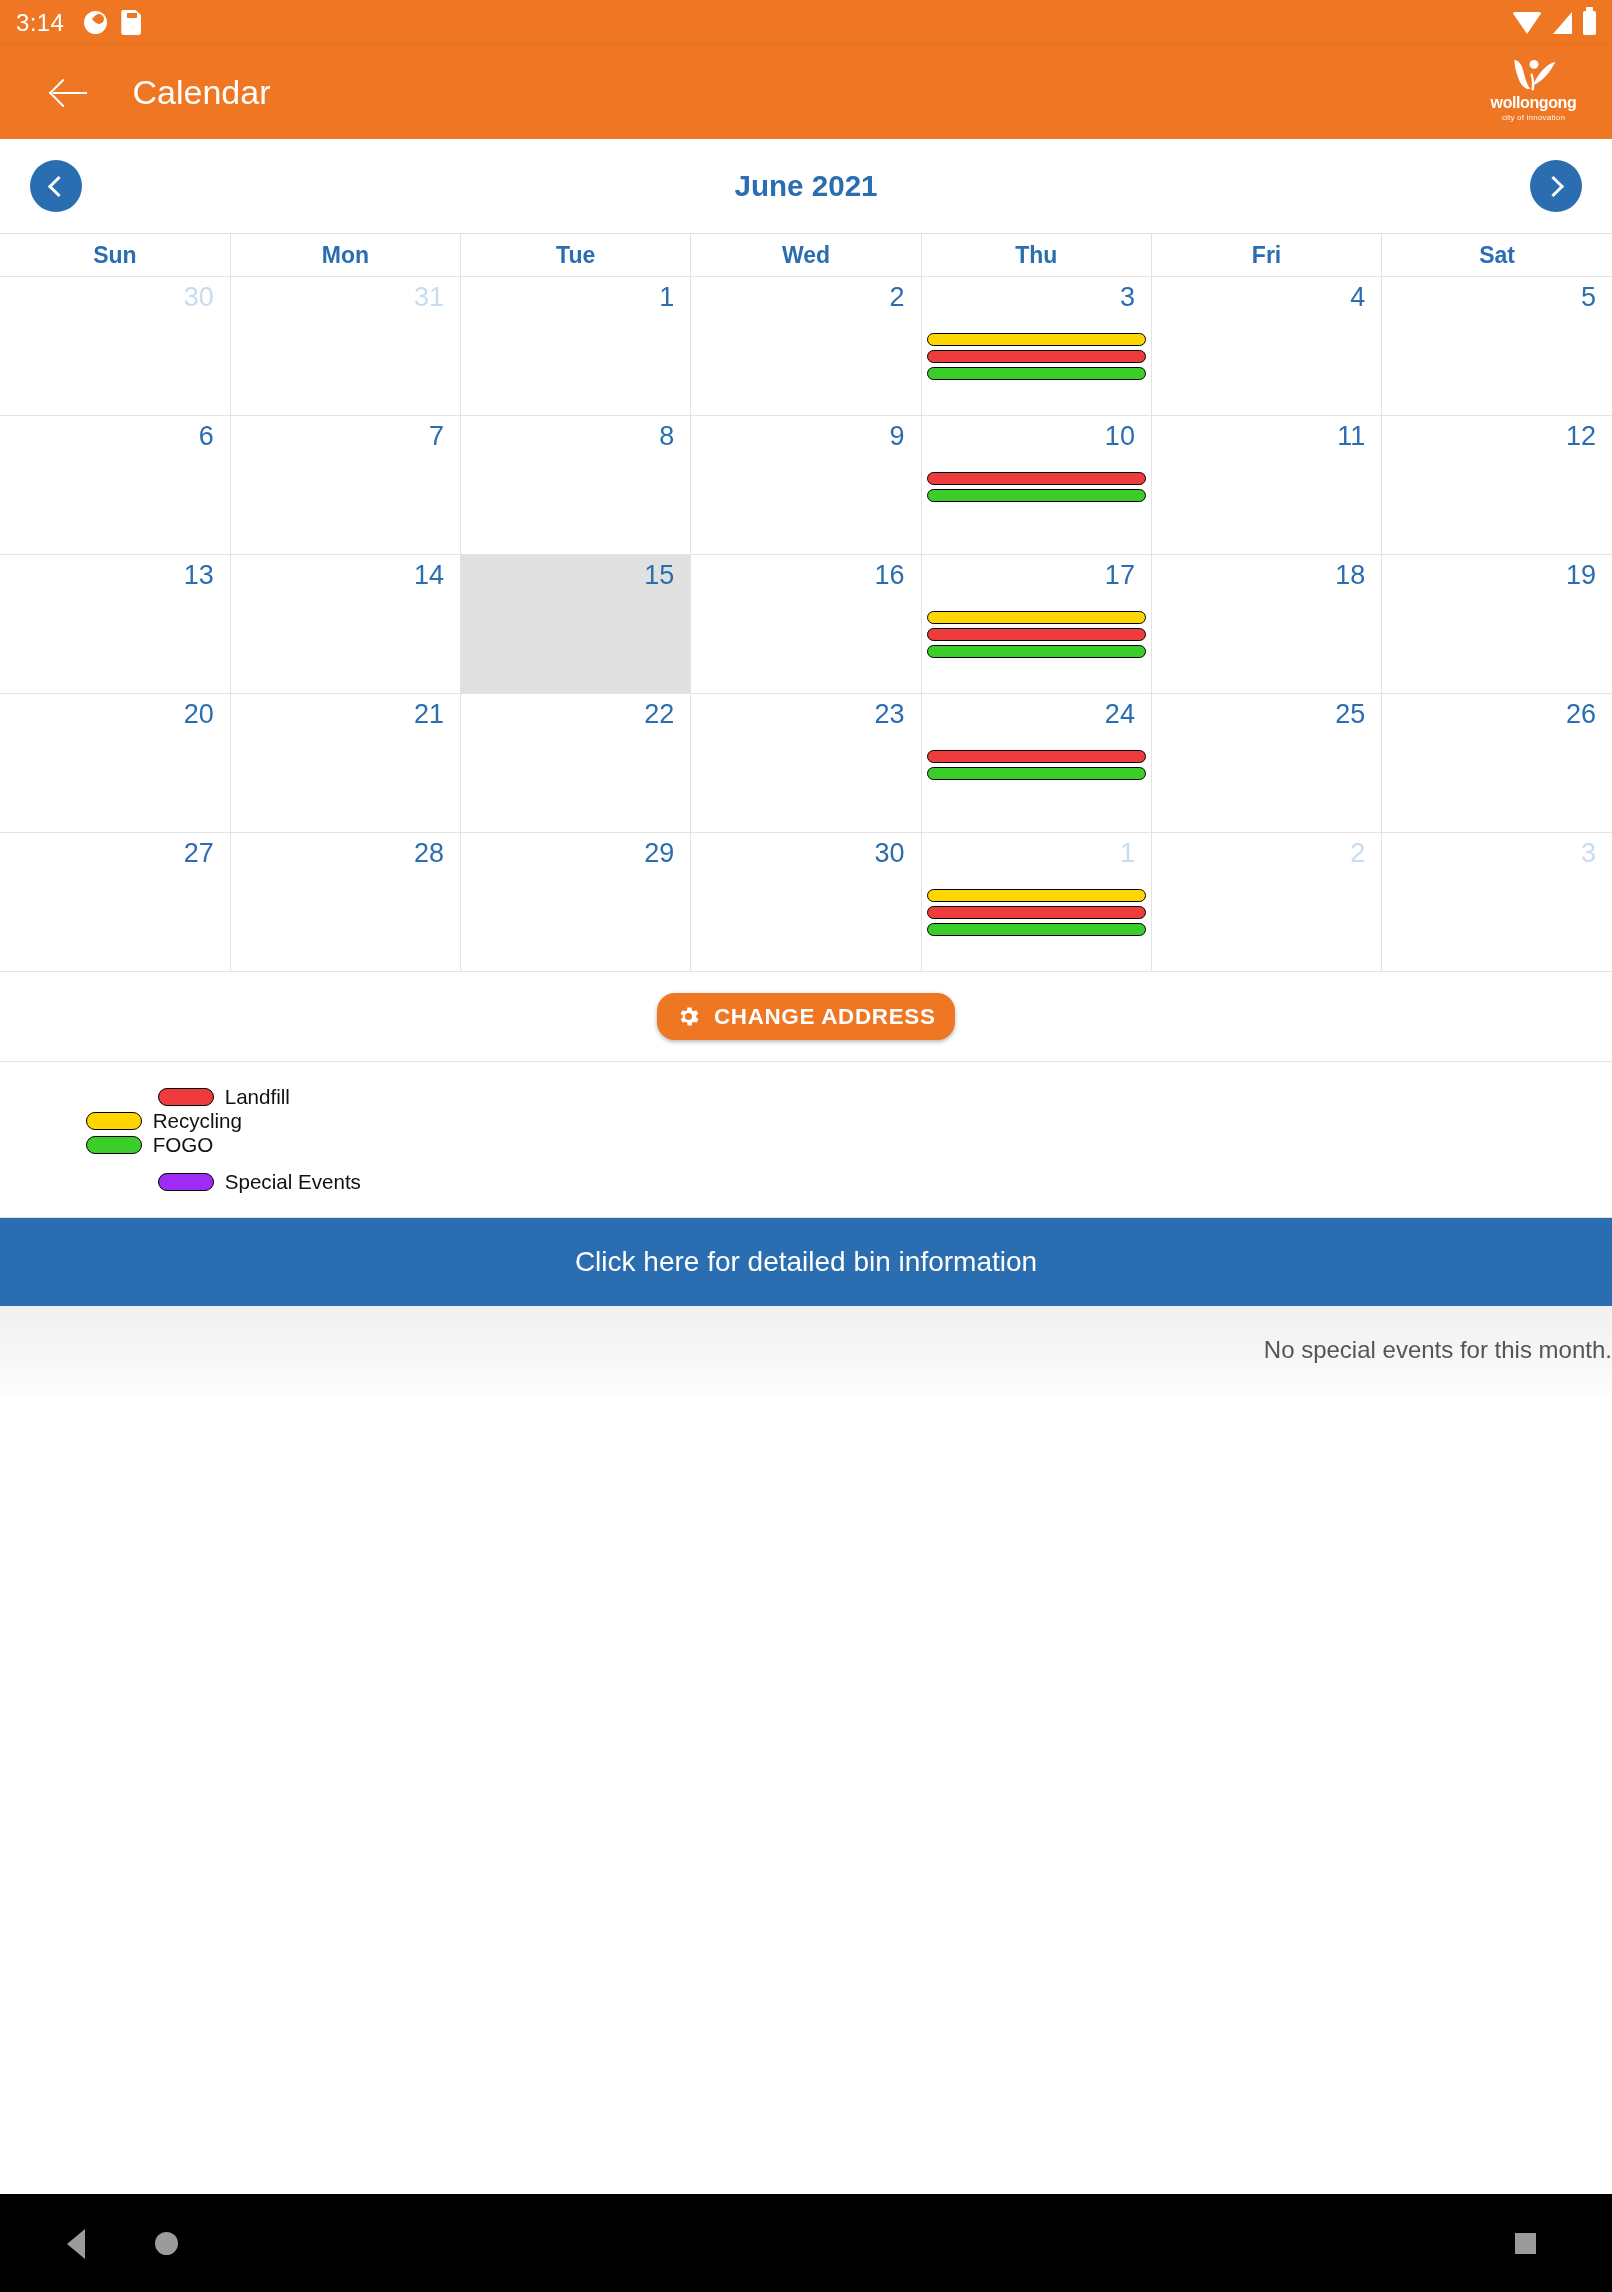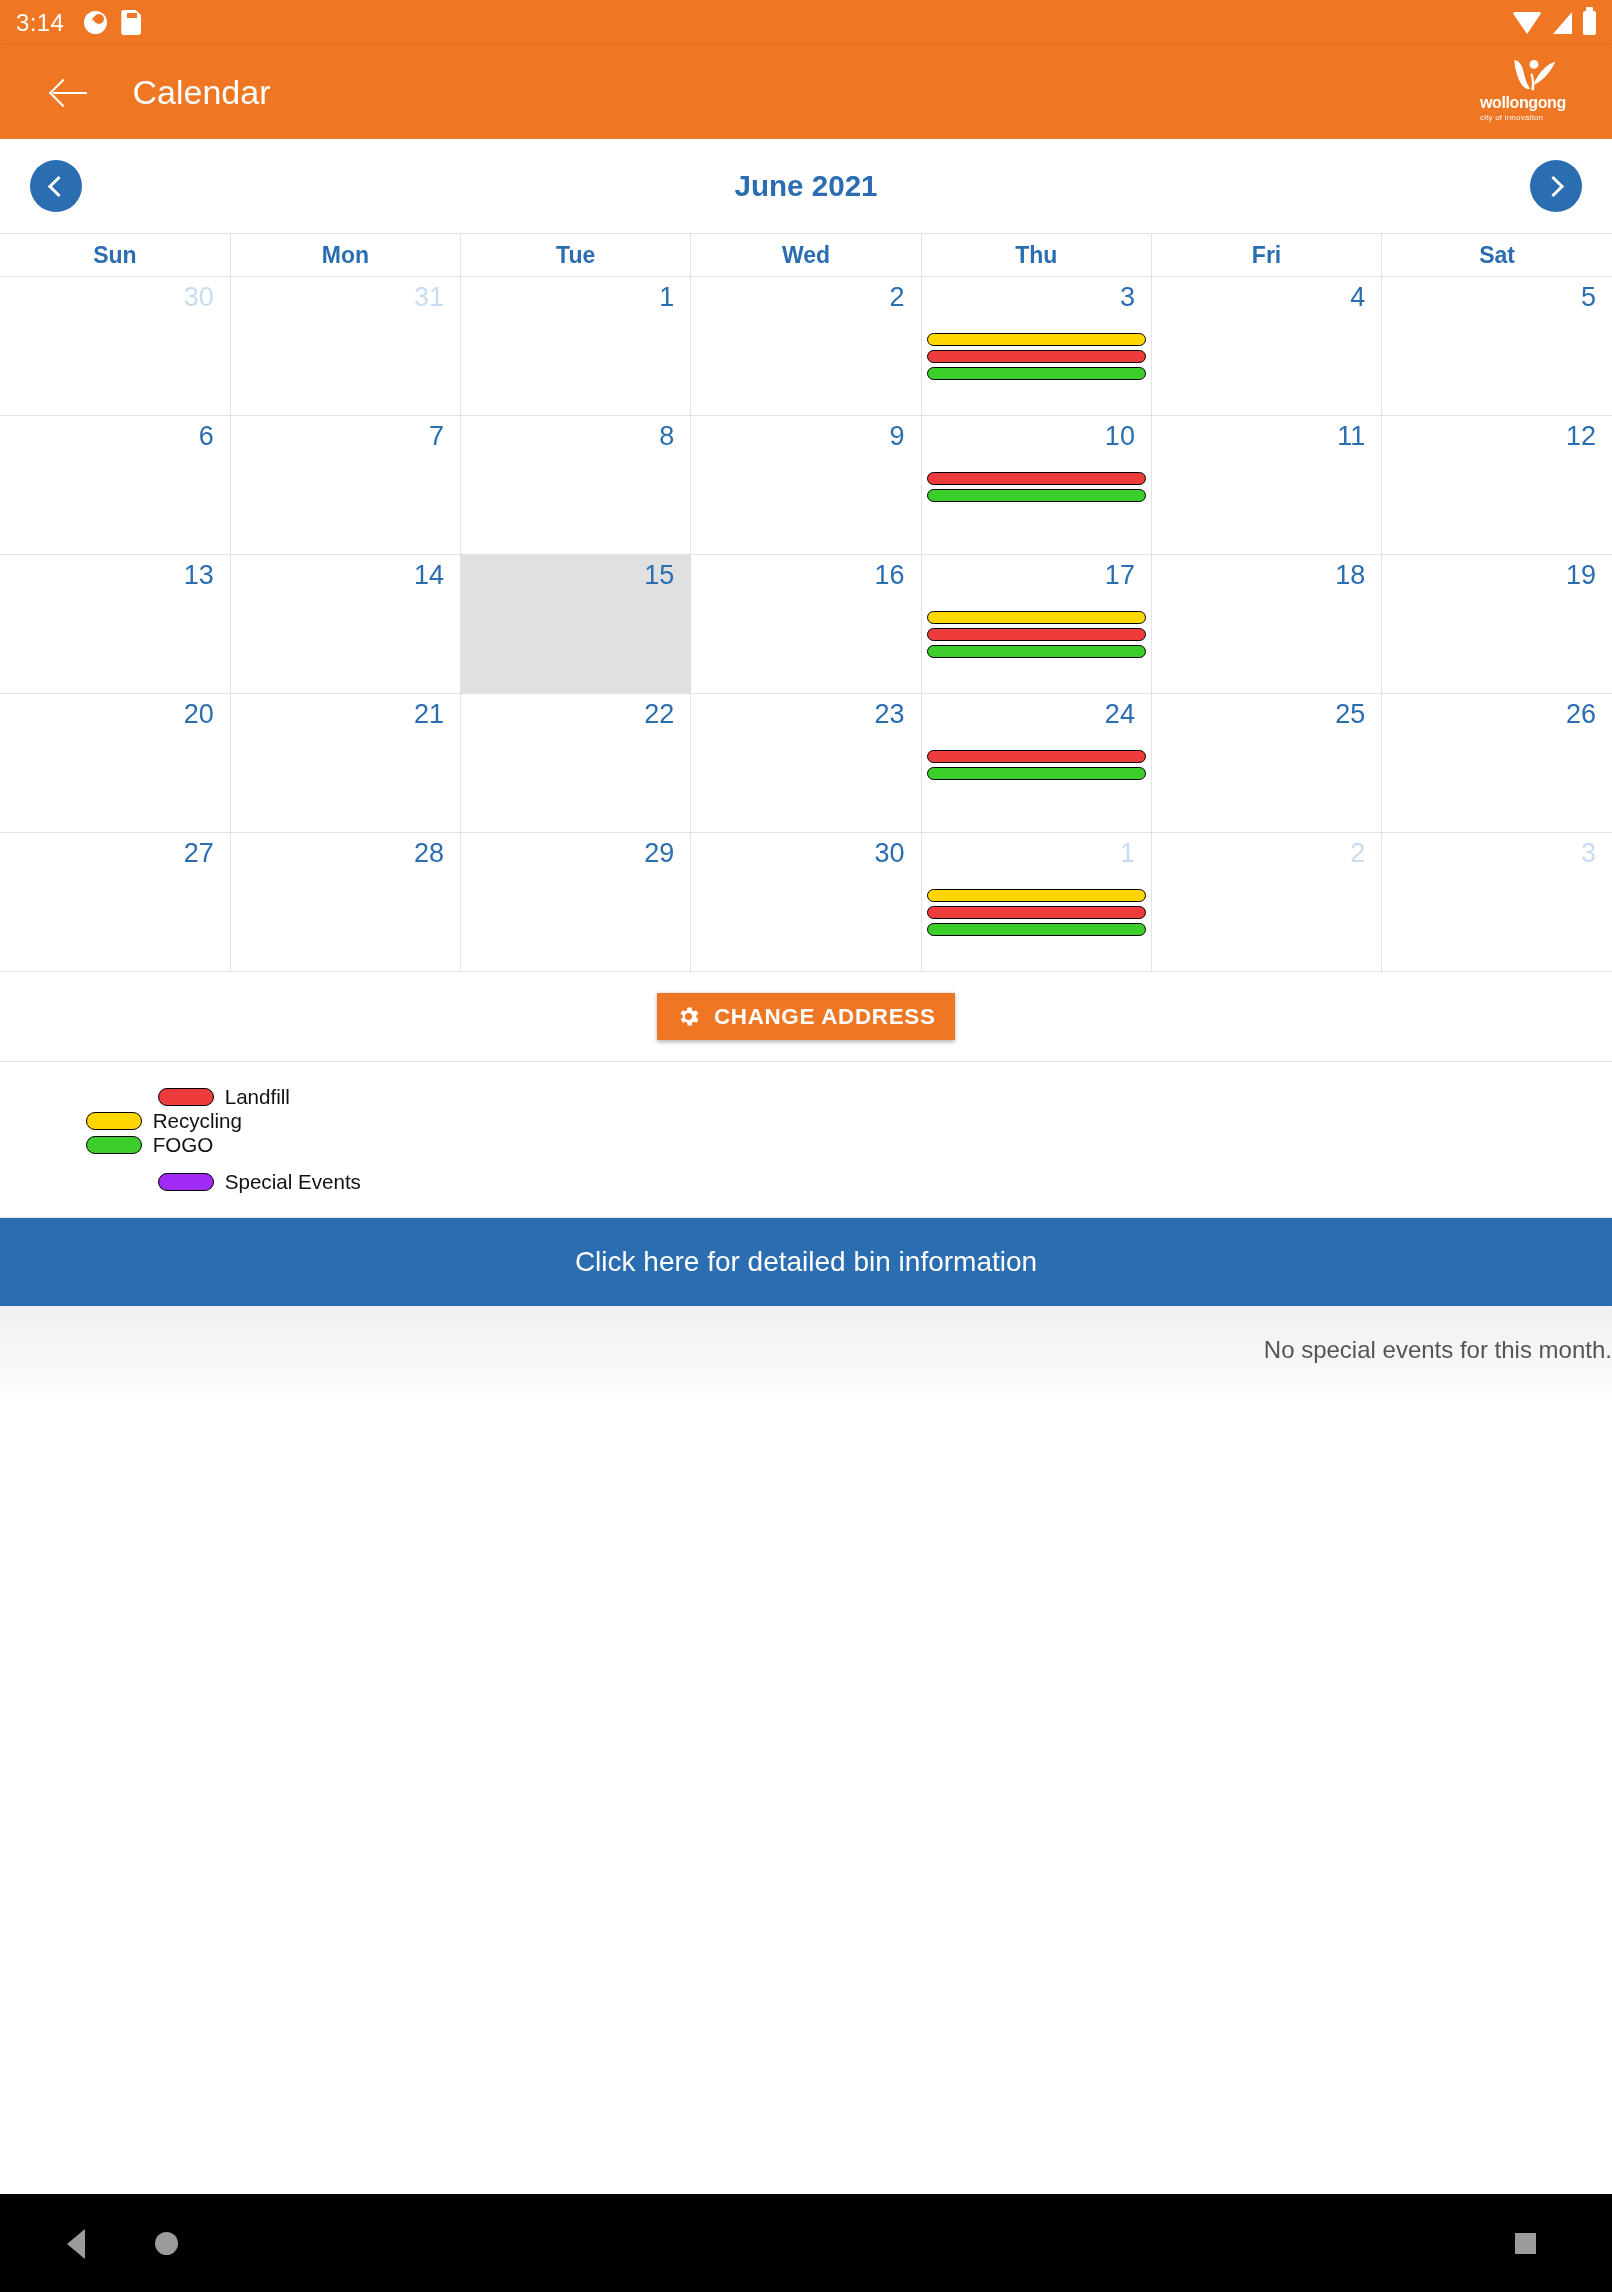--- a/index.html
+++ b/index.html
@@ -53,21 +53,21 @@
     content:"";position:absolute;left:2.7px;top:19px;width:34px;height:2.7px;background:#fff;
   }
   .back-arrow::after{
     content:"";position:absolute;left:2.7px;top:10.7px;width:18px;height:18px;
     border-left:2.7px solid #fff;border-bottom:2.7px solid #fff;transform:rotate(45deg);
   }
   .appbar-title{
     color:#fff;font-size:34px;margin-left:43px;font-weight:400;
   }
   .logo{
-    position:absolute;right:25px;top:12.5px;width:107px;text-align:left;color:#fff;
+    position:absolute;right:25px;top:12.5px;width:107px;text-align:center;color:#fff;
   }
   .logo svg{ display:block;margin:0 auto; }
   .logo-name{ font-size:16px;font-weight:700;letter-spacing:-0.4px;line-height:1; margin-top:1.8px;}
   .logo-tag{ font-size:8px;letter-spacing:0.2px;line-height:1;margin-top:2.7px;opacity:.95; }
 
   
   .monthnav{
     height:94px;display:flex;align-items:center;position:relative;background:#fff;
   }
   .navbtn{
@@ -109,21 +109,21 @@
   .bar.landfill{ background:#ee3b3b; }
   .bar.recycling{ background:#ffd600; }
   .bar.fogo{ background:#3bcd2a; }
 
   
   .addr-wrap{
     height:90px;display:flex;align-items:center;justify-content:center;
     border-bottom:0.9px solid #e3e3e3;background:#fff;
   }
   .addr-btn{
-    background:#ef7622;color:#fff;border:none;border-radius:1px;
+    background:#ef7622;color:#fff;border:none;border-radius:18px;
     padding:0 19.7px;height:47px;display:flex;align-items:center;gap:12.5px;
     font-size:22.4px;font-weight:700;letter-spacing:0.7px;cursor:pointer;
     box-shadow:0 1.8px 4.5px rgba(0,0,0,.3);
   }
   .gear{ width:25px;height:25px;flex:none; }
 
   
   .legend{
     padding:23px 0 23px 0;background:#fff;border-bottom:0.9px solid #e3e3e3;
   }

